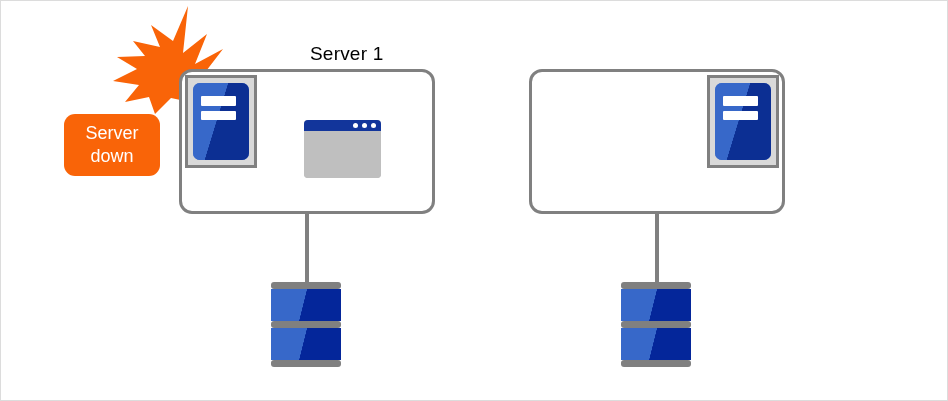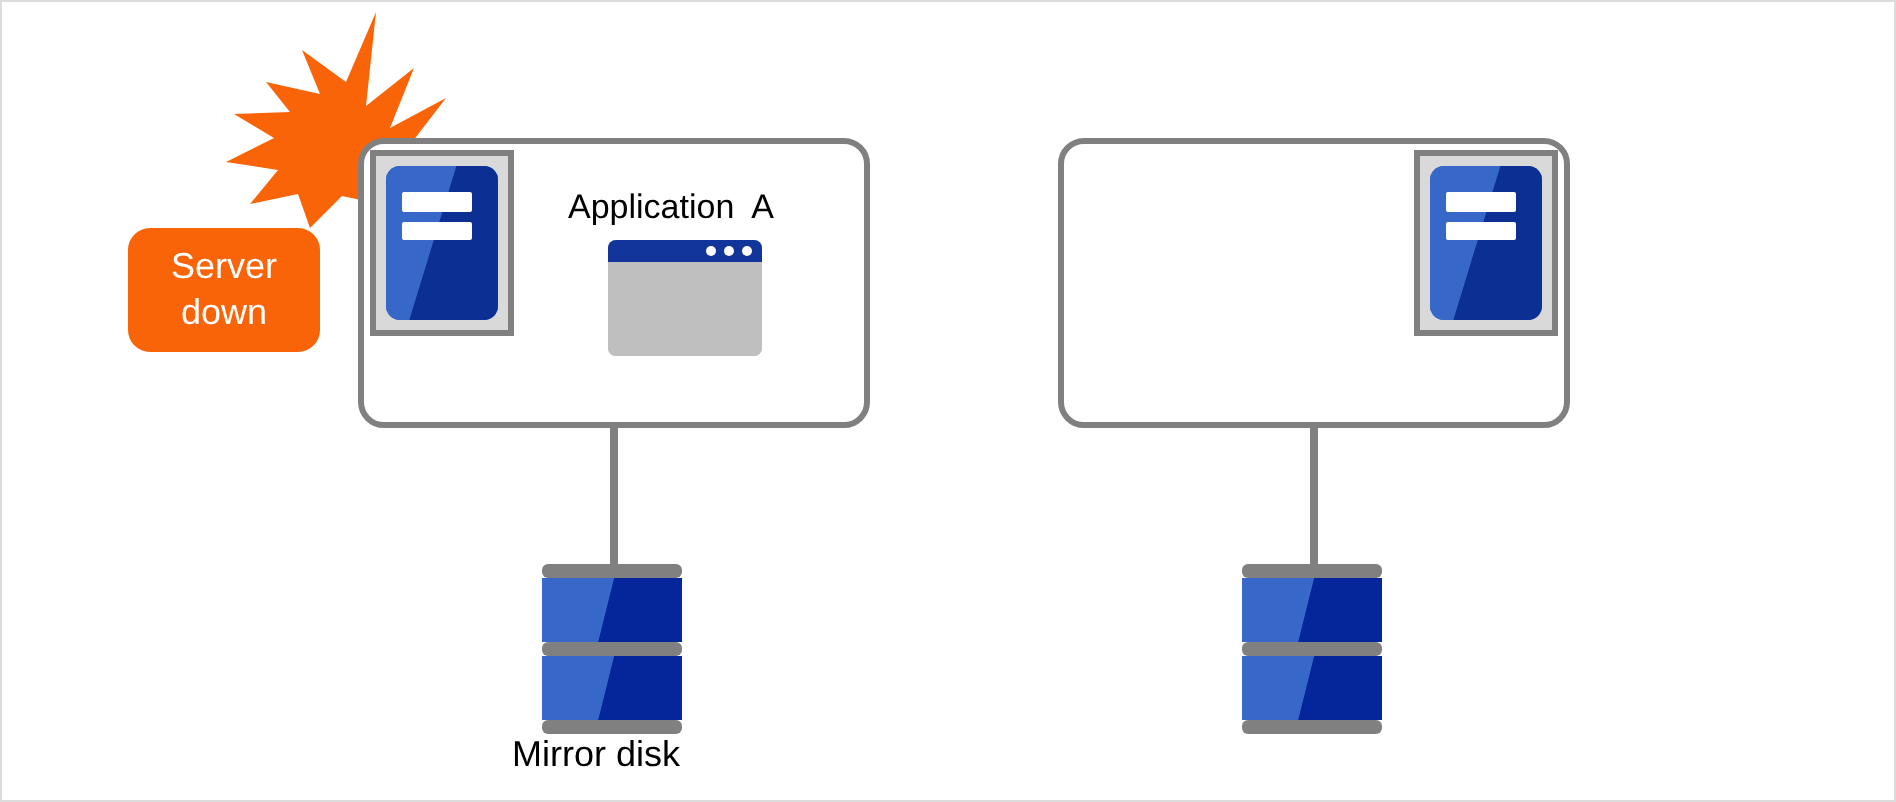--- a/index.html
+++ b/index.html
@@ -201,53 +201,52 @@
         62,40
       "></polygon>
     </svg>
   </div>
 
   <div class="alert-badge" style="left:63px; top:113px; width:96px; height:62px;">
     <span>Server</span>
     <span>down</span>
   </div>
 
+  <div class="node-title" style="left:309px; top:42px;">Server 1</div>
 
   <div class="server-box" style="left:178px; top:68px; width:256px; height:145px;"></div>
 
   <div class="machine-icon" style="left:184px; top:74px; width:72px; height:93px;">
     <div class="chassis">
       <div class="shade"></div>
       <div class="bar b1"></div>
       <div class="bar b2"></div>
     </div>
   </div>
 
-  <div class="app-label" style="left:283px; top:93px;">Application  A</div>
 
   <div class="app-window" style="left:303px; top:119px; width:77px; height:58px; display:flex; flex-direction:column;">
     <div class="titlebar">
       <span class="dot"></span>
       <span class="dot"></span>
       <span class="dot"></span>
     </div>
     <div class="win-body"></div>
   </div>
 
   <div class="connector" style="left:304px; top:213px; height:72px;"></div>
 
   <div class="disk" style="left:270px; top:281px; width:70px;">
     <div class="rail"></div>
     <div class="platter"></div>
     <div class="rail"></div>
     <div class="platter"></div>
     <div class="rail"></div>
   </div>
 
-  <div class="disk-label" style="left:255px; top:366px;">Mirror disk</div>
 
 
   <div class="server-box" style="left:528px; top:68px; width:256px; height:145px;"></div>
 
   <div class="machine-icon" style="left:706px; top:74px; width:72px; height:93px;">
     <div class="chassis">
       <div class="shade"></div>
       <div class="bar b1"></div>
       <div class="bar b2"></div>
     </div>

